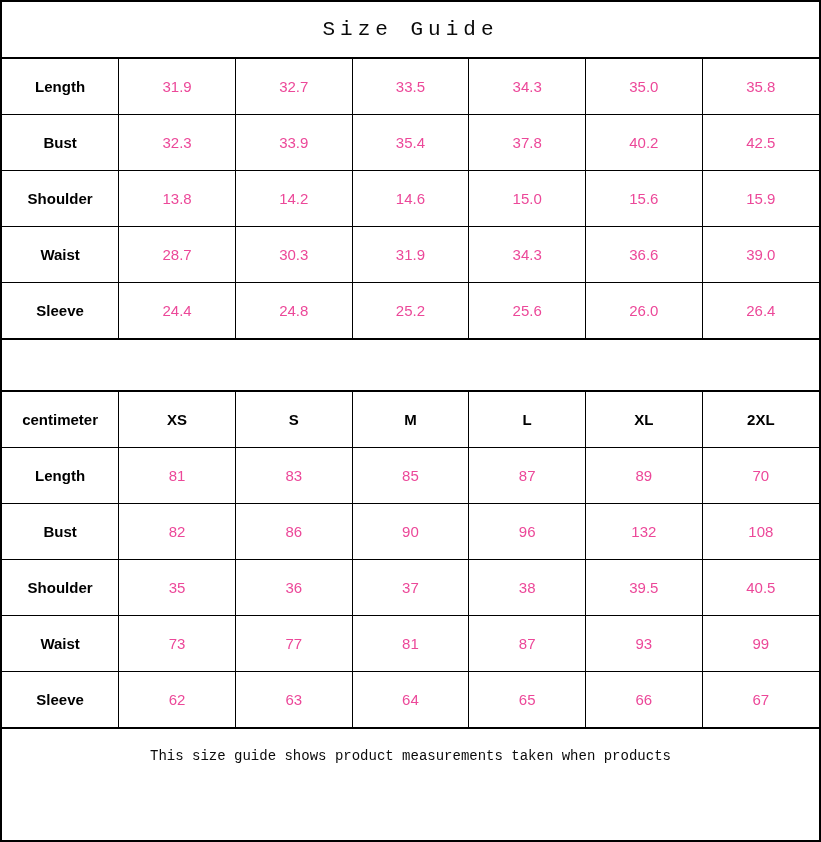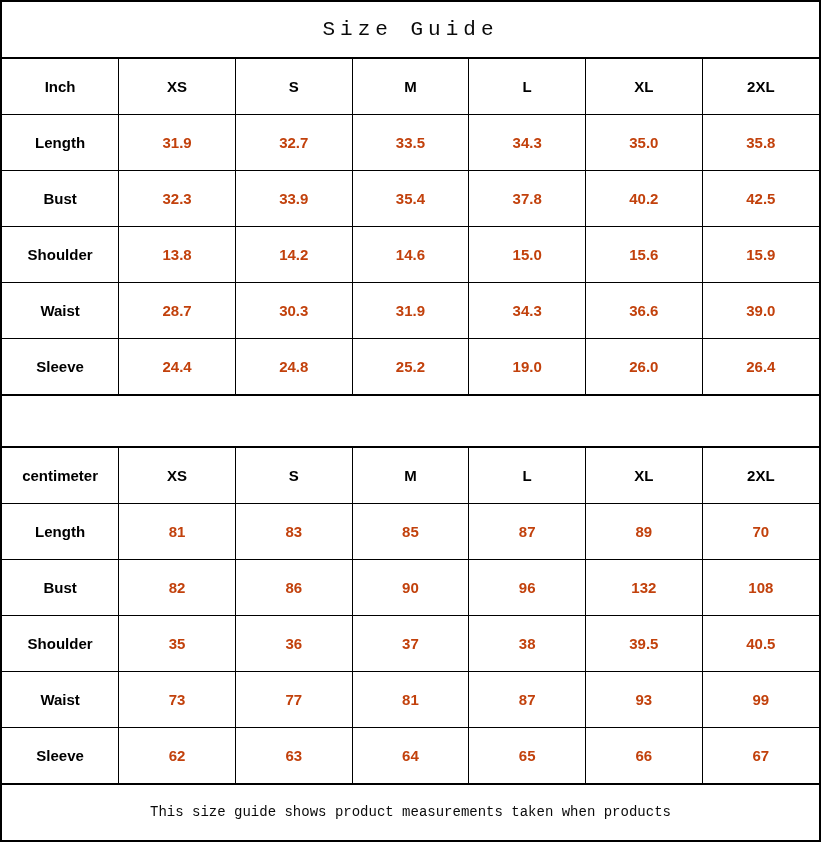--- a/index.html
+++ b/index.html
@@ -19,21 +19,21 @@
   }
   table.size-table {
     width: 100%; border-collapse: collapse; table-layout: fixed;
     border: hidden; 
   }
   .size-table th, .size-table td {
     border: 1px solid #000; height: 55px; padding: 0;
     text-align: center; vertical-align: middle; font-size: 15px;
   }
   .size-table th { font-weight: bold; color: #000; }
-  .size-table td { font-weight: bold; color: #c2410c; }
+  .size-table td { font-weight: normal; color: #ec4899; }
   .gap-row {
     height: 54px; box-sizing: border-box;
     border-top: 2px solid #000; border-bottom: 2px solid #000;
   }
   .footer {
     height: 57px; box-sizing: border-box; border-top: 2px solid #000;
     display: flex; flex-direction: column; align-items: center; justify-content: center;
     font-family: "Liberation Mono", monospace; font-size: 14px;
     line-height: 19px; color: #0a0a0a; text-align: center;
   }
@@ -42,29 +42,20 @@
 <body>
 
 <div class="sheet">
 
   <div class="title-row">
     <span>Size Guide</span>
   </div>
 
   <table class="size-table">
     <tbody>
-        <tr>
-      <th>Inch</th>
-      <th>XS</th>
-      <th>S</th>
-      <th>M</th>
-      <th>L</th>
-      <th>XL</th>
-      <th>2XL</th>
-    </tr>
     <tr>
       <th>Length</th>
       <td>31.9</td>
       <td>32.7</td>
       <td>33.5</td>
       <td>34.3</td>
       <td>35.0</td>
       <td>35.8</td>
     </tr>
     <tr>
@@ -92,21 +83,21 @@
       <td>31.9</td>
       <td>34.3</td>
       <td>36.6</td>
       <td>39.0</td>
     </tr>
     <tr>
       <th>Sleeve</th>
       <td>24.4</td>
       <td>24.8</td>
       <td>25.2</td>
-      <td>19.0</td>
+      <td>25.6</td>
       <td>26.0</td>
       <td>26.4</td>
     </tr>
   </tbody>
     </table>
 
   <div class="gap-row"></div>
 
   <table class="size-table">
     <tbody>

